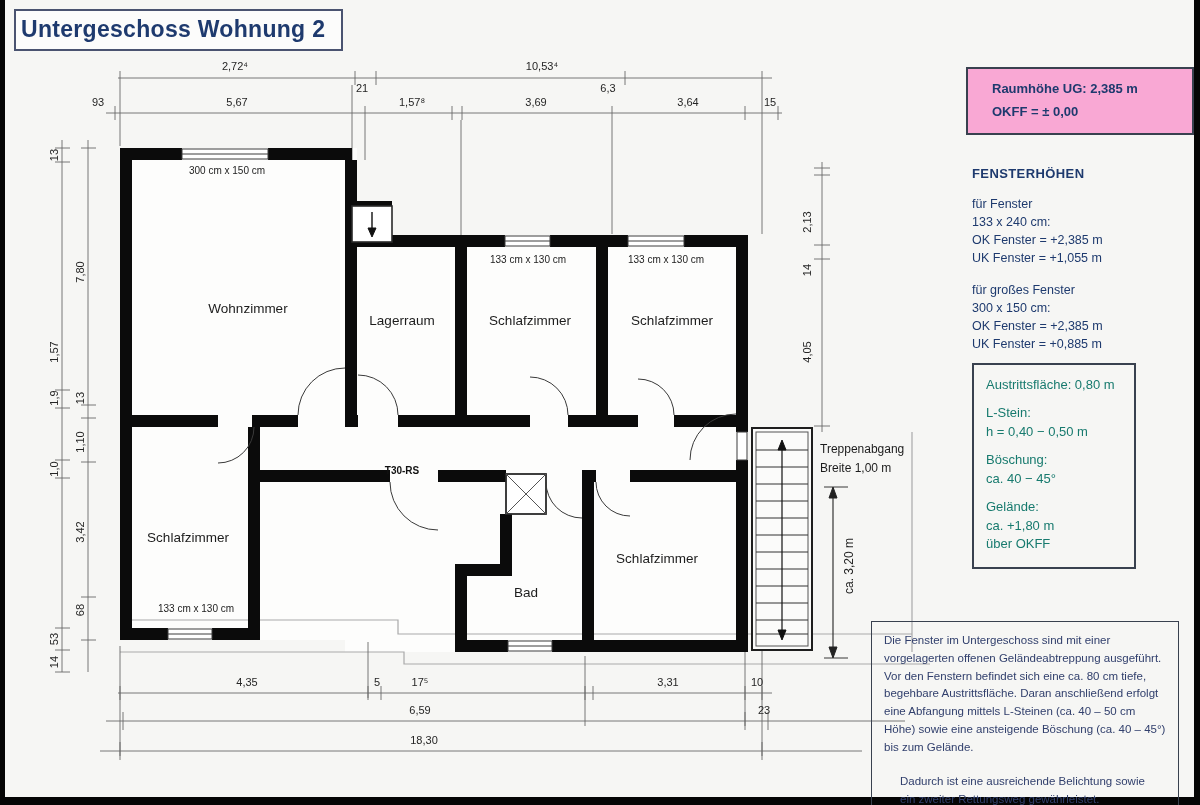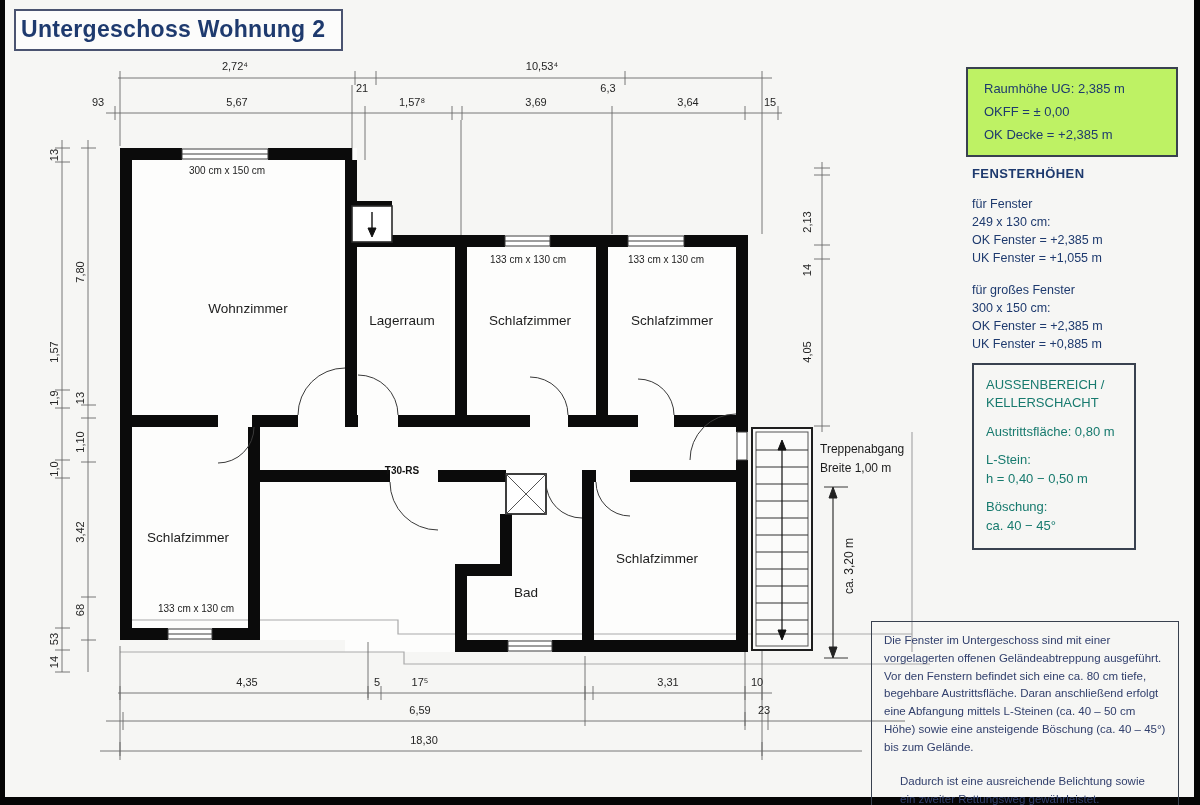--- a/index.html
+++ b/index.html
@@ -18,23 +18,23 @@
 
   .title-box{
     position:absolute;left:14px;top:9px;
     border:2px solid #4a5370;background:#fcfcfb;
     padding:5px 16px 6px 5px;
     font-size:23px;font-weight:bold;color:var(--navy);
     letter-spacing:0.3px;white-space:nowrap;
   }
   .info-box{
     position:absolute;left:966px;top:67px;width:176px;
-    border:2px solid #39414f;background:#bef264;
-    padding:9px 16px;
-    font-size:13px;font-weight:normal;color:var(--navy);
+    border:2px solid #39414f;background:#f9a8d4;
+    padding:9px 24px;
+    font-size:13px;font-weight:bold;color:var(--navy);
     line-height:1.75;white-space:nowrap;
   }
   .fenster-block{
     position:absolute;left:972px;top:165px;width:200px;
     font-size:12.5px;color:var(--navy);line-height:1.42;white-space:nowrap;
   }
   .fenster-block .heading{font-weight:bold;font-size:13px;letter-spacing:0.4px;margin-bottom:13px;}
   .fenster-block .group{margin-bottom:15px;}
   .aussen-box{
     position:absolute;left:972px;top:363px;width:136px;
@@ -284,52 +284,52 @@
 
 <div class="edge" id="edge-left"></div>
 <div class="edge" id="edge-right"></div>
 <div class="edge" id="edge-bottom"></div>
 
 <div class="title-box">Untergeschoss Wohnung 2</div>
 
 <div class="info-box">
   <div>Raumhöhe UG: 2,385 m</div>
   <div>OKFF = ± 0,00</div>
-  <div>OK Decke = +2,385 m</div>
 </div>
 
 <div class="fenster-block">
   <div class="heading">FENSTERHÖHEN</div>
   <div class="group">
     <div>für Fenster</div>
-    <div>249 x 130 cm:</div>
+    <div>133 x 240 cm:</div>
     <div>OK Fenster = +2,385 m</div>
     <div>UK Fenster = +1,055 m</div>
   </div>
   <div class="group">
     <div>für großes Fenster</div>
     <div>300 x 150 cm:</div>
     <div>OK Fenster = +2,385 m</div>
     <div>UK Fenster = +0,885 m</div>
   </div>
 </div>
 
 <div class="aussen-box">
-  <div class="grp">
-    <div>AUSSENBEREICH /</div>
-    <div>KELLERSCHACHT</div>
-  </div>
   <div class="grp">Austrittsfläche: 0,80 m</div>
   <div class="grp">
     <div>L-Stein:</div>
     <div>h = 0,40 − 0,50 m</div>
   </div>
   <div class="grp">
     <div>Böschung:</div>
     <div>ca. 40 − 45°</div>
+  </div>
+  <div class="grp">
+    <div>Gelände:</div>
+    <div>ca. +1,80 m</div>
+    <div>über OKFF</div>
   </div>
 </div>
 
 <div class="note-box">
   <p>Die Fenster im Untergeschoss sind mit einer vorgelagerten offenen Geländeabtreppung ausgeführt.  Vor den Fenstern befindet sich eine ca. 80 cm tiefe, begehbare Austrittsfläche. Daran anschließend erfolgt eine Abfangung mittels L-Steinen (ca. 40 – 50 cm Höhe) sowie eine ansteigende Böschung (ca. 40 – 45°) bis zum Gelände.</p>
   <p>Dadurch ist eine ausreichende Belichtung sowie ein zweiter Rettungsweg gewährleistet.</p>
 </div>
 
 <div class="room-label" style="left:236px;top:308px;margin-left:12px;">Wohnzimmer</div>
 <div class="room-label" style="left:402px;top:320px;">Lagerraum</div>

